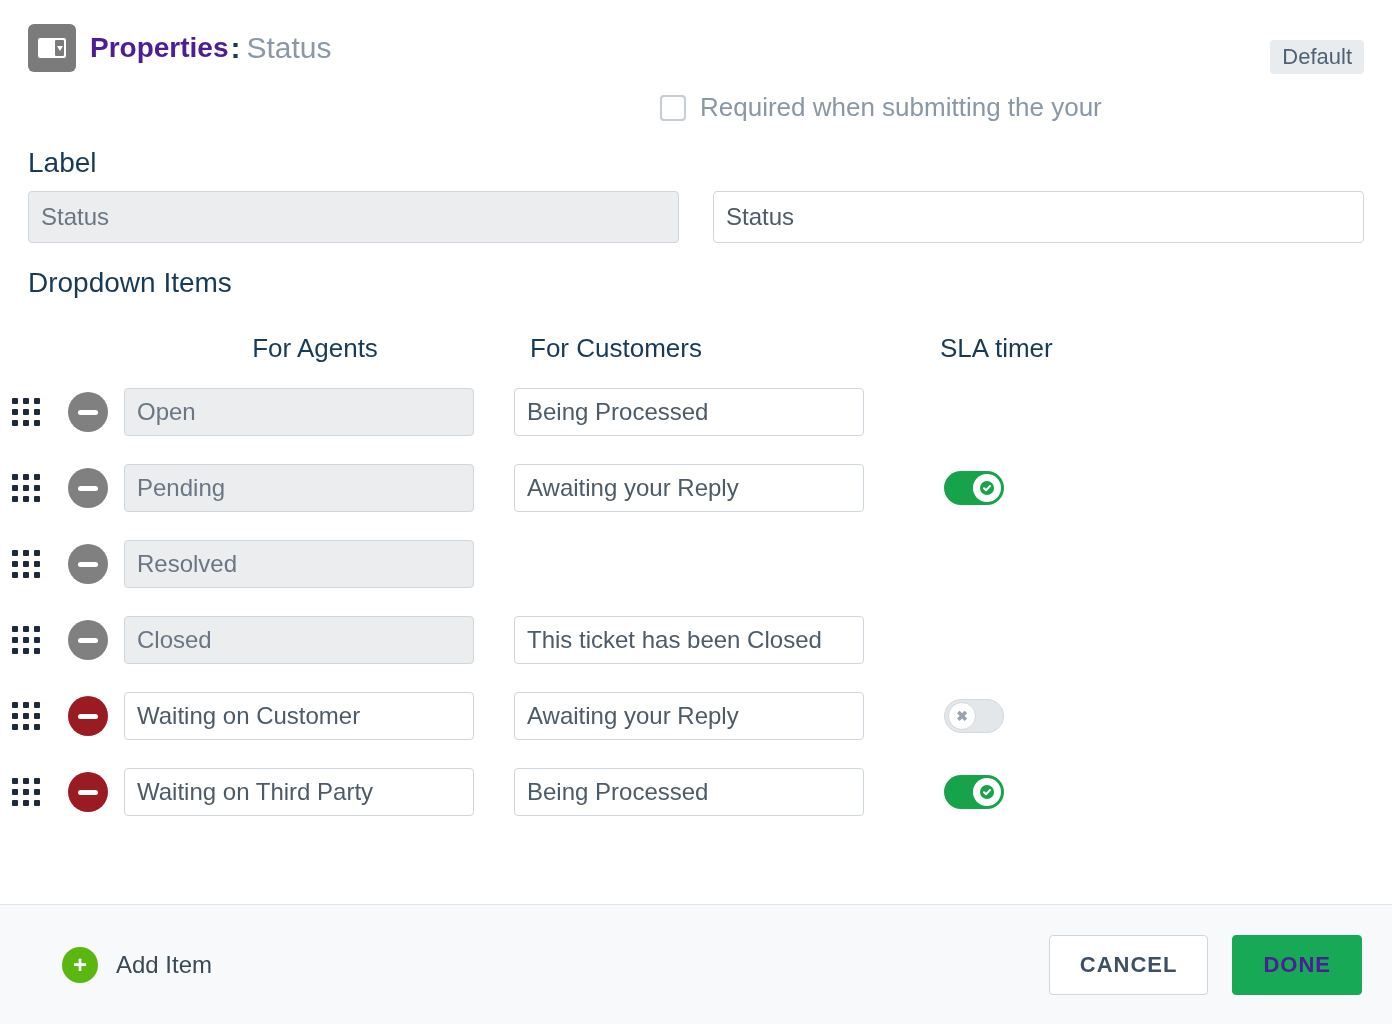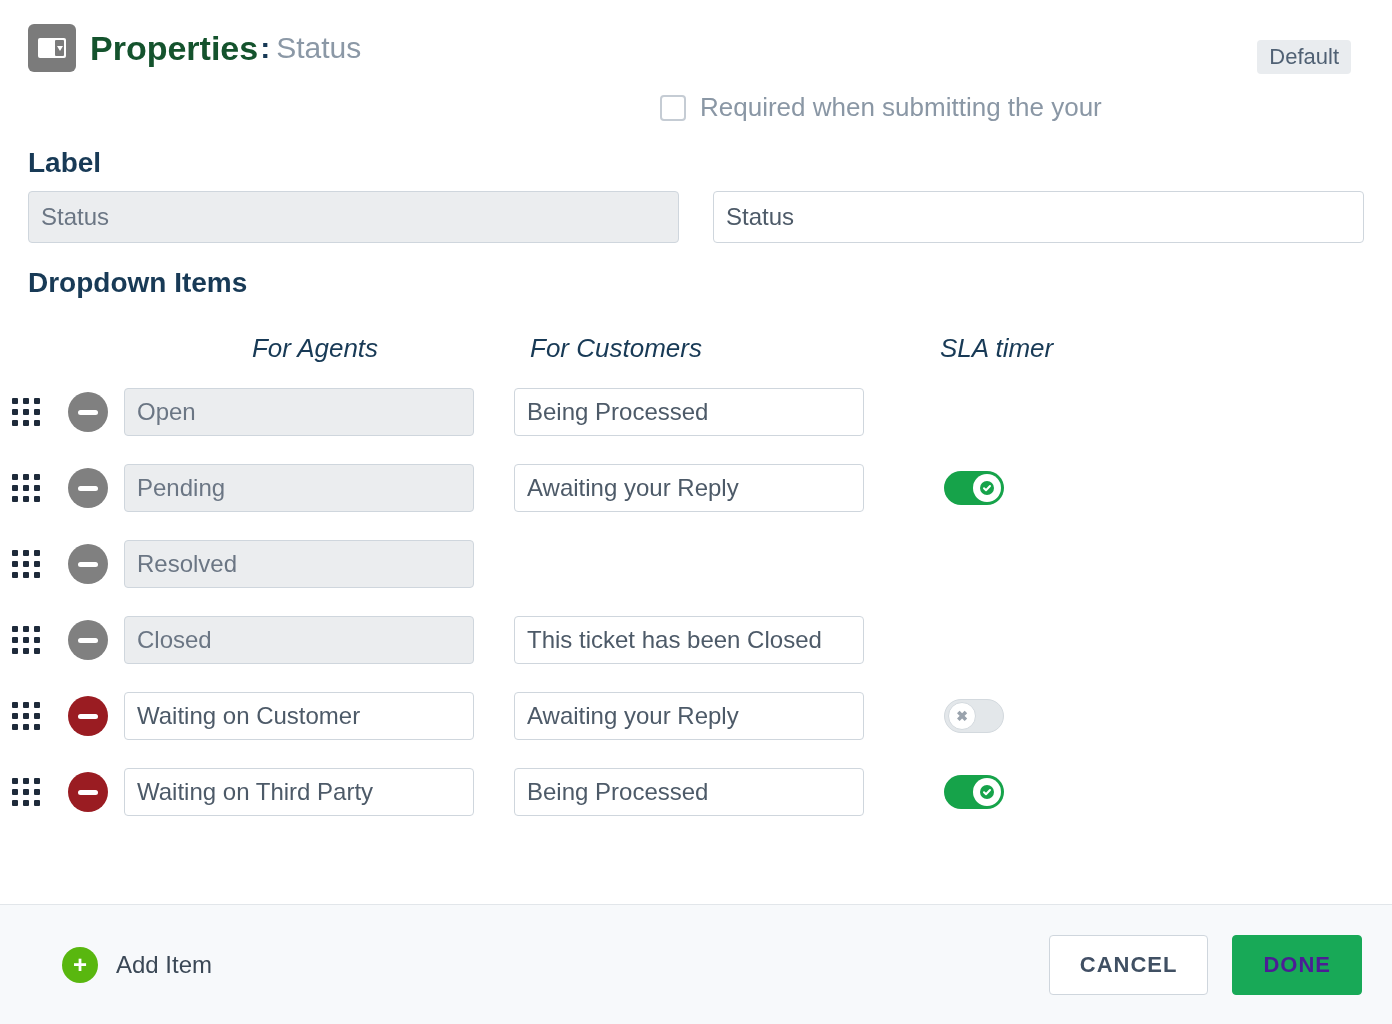--- a/index.html
+++ b/index.html
@@ -19,53 +19,52 @@
   }
   .icon-box {
     width: 48px; height: 48px;
     background: #7b7b7b;
     border-radius: 6px;
     display:flex; align-items:center; justify-content:center;
     margin-right: 14px;
   }
   .icon-box svg { display:block; }
   .title {
-    font-size: 34px;
+    font-size: 28px;
     font-weight: 700;
-    color: #14532d;
+    color: #4c1d95;
   }
   .title-sep {
     font-size: 30px; font-weight:700; color:#183a56; margin: 0 6px 0 2px;
   }
   .title-sub {
     font-size: 30px; font-weight:400; color:#8b98a6;
   }
   .default-badge {
-    position:absolute; right:41px; top:40px;
+    position:absolute; right:28px; top:40px;
     background:#e9ecef; color:#506174;
     font-size:22px; padding:4px 12px; border-radius:4px;
   }
   .required-row {
     padding-left: 660px;
     display:flex; align-items:center;
     margin-top: 12px;
     color:#8a97a5;
     font-size:26px;
   }
   .checkbox {
     width:26px; height:26px;
     border:2px solid #c5ccd4;
     border-radius:4px;
     margin-right:14px;
   }
   .section-label {
     font-size:28px;
     color:#183a56;
     padding: 24px 31px 12px 28px;
-    font-weight: bold;
   }
   .label-row {
     display:flex; gap:34px; padding:0 28px;
   }
   .input {
     height:52px; font-size:24px;
     padding: 0 12px;
     border:1px solid #cfd6dd;
     border-radius:4px;
     color:#4d5a68;
@@ -73,21 +72,20 @@
   }
   .input.readonly { background:#ebedef; color:#6b7684; }
   .label-row .input { flex:1; }
   .columns-header {
     display:grid;
     grid-template-columns: 56px 56px 350px 40px 350px 60px 200px;
     padding: 22px 28px 10px 28px;
     font-size:26px;
     color:#183a56;
     align-items:center;
-    font-style:italic;
   }
   .columns-header .col { }
   .items { padding: 0 12px; }
   .item-row {
     display:grid;
     grid-template-columns: 56px 56px 350px 40px 350px 60px 200px;
     align-items:center;
     height:76px;
   }
   .drag-handle {

